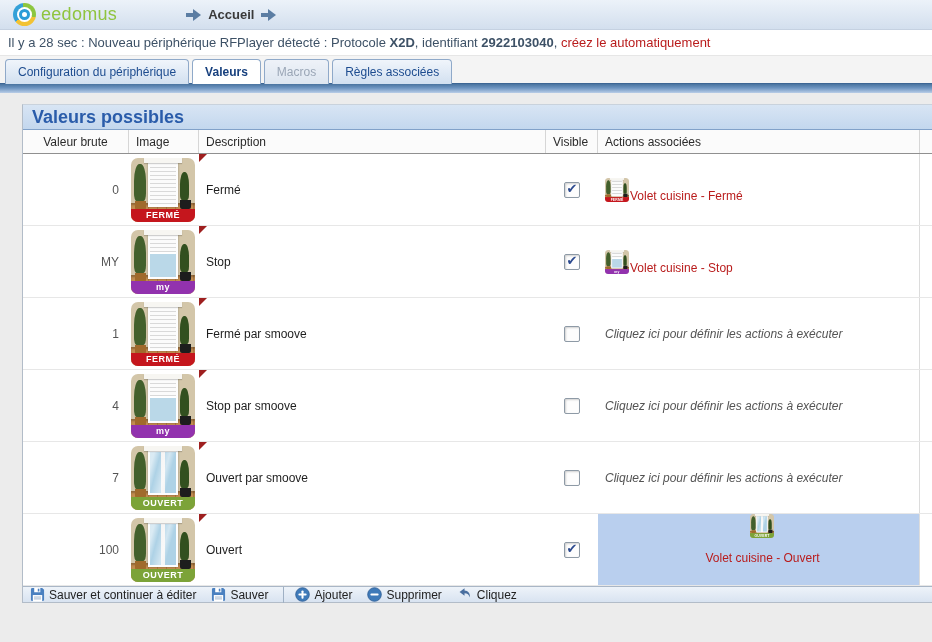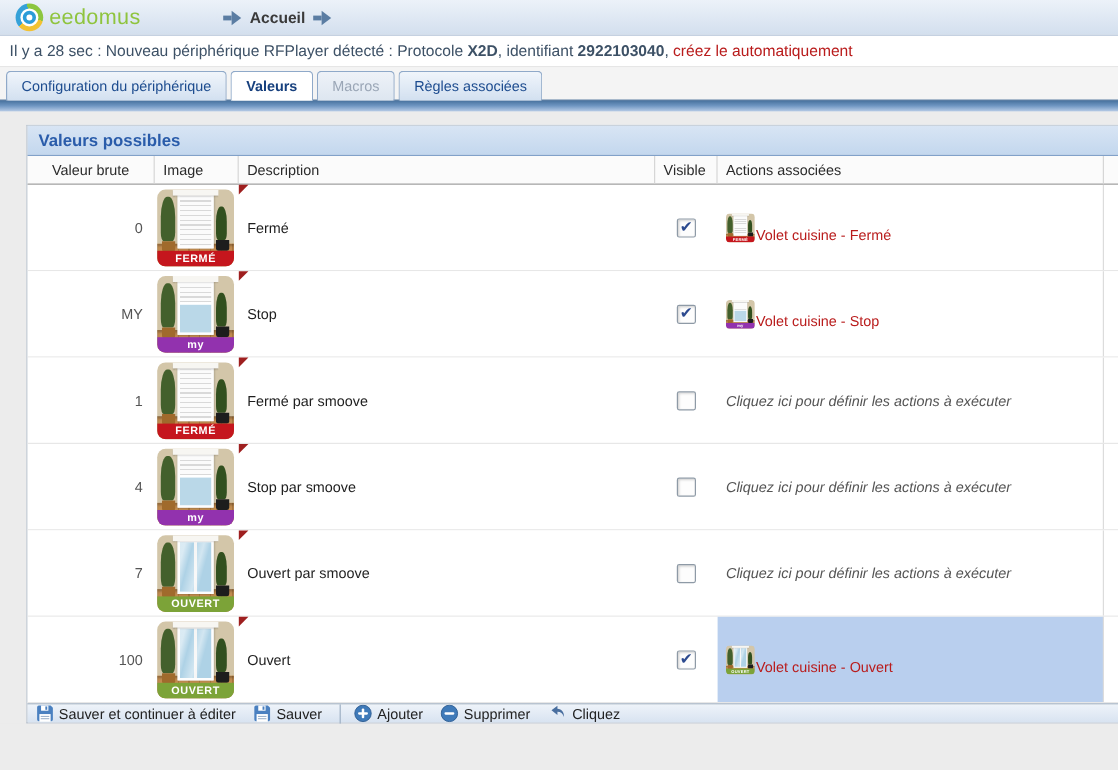--- a/index.html
+++ b/index.html
@@ -39,21 +39,21 @@
          border-radius:4px 4px 0 0; background:linear-gradient(#f0f5fb,#d2e0f0); color:#1d4c8f; cursor:pointer; }
   .tab.active { background:#fff; font-weight:bold; color:#17407e; }
   .tab.disabled { color:#9aa6b6; background:linear-gradient(#eef2f8,#dde6f0); cursor:default; }
   .bluestrip { height:10px; border-top:1px solid #3d6694;
                background:linear-gradient(#49739f 0%,#6e95c1 45%,#b9cde7 100%); }
   .gapstrip { height:11px; background:#ececec; }
 
   
   .panel { margin-left:22px; width:910px; background:#fff;
            border-left:1px solid #b2bcc8; border-top:1px solid #c9d2dc; border-bottom:1px solid #b2bcc8; }
-  .panel-title { height:25px; line-height:24px; padding-left:9px; font-weight:bold; font-size:14px; color:#2a5caa;
+  .panel-title { height:25px; line-height:24px; padding-left:9px; font-weight:bold; font-size:18px; color:#2a5caa;
                  background:linear-gradient(#d8e5f4,#c3d7ee); border-bottom:1px solid #81a1c9; }
   .cbrow { height:25px; background:#d9e6f5; display:flex; align-items:center; padding-left:7px;
            border-bottom:1px solid #c2d4ea; color:#1f1f1f; }
   .cbrow .label { margin-left:7px; }
 
   
   .theader { height:24px; display:flex; background:#fbfbfb; border-bottom:1px solid #909090;
              color:#2b2b2b; align-items:stretch; }
   .hcell { display:flex; align-items:center; border-right:1px solid #d6d6d6; padding-left:7px; }
   .h-value { width:106px; justify-content:center; padding-left:0; }
@@ -67,21 +67,21 @@
   .cell { position:relative; }
   .c-value { width:106px; display:flex; align-items:center; justify-content:flex-end;
              padding-right:10px; color:#555; cursor:pointer; }
   .c-image { width:70px; display:flex; align-items:center; cursor:pointer; }
   .c-desc { width:347px; display:flex; align-items:center; padding-left:7px; color:#1e1e1e; cursor:pointer; }
   .corner { position:absolute; top:0; left:0; width:0; height:0;
             border-top:8px solid #9e1f1f; border-right:8px solid transparent; }
   .c-visible { width:52px; display:flex; align-items:center; justify-content:center; }
   .c-actions { width:322px; display:flex; align-items:center; padding-left:7px;
                border-right:1px solid #dcdcdc; cursor:pointer; }
-  .c-actions.highlight { background:#b9cfee; }
+  .c-actions.highlight { background:#b9cfee;flex-direction:column; }
   .c-extra { flex:1; }
   .alabel { color:#b91c1c; margin-left:1px;margin-top:13px; }
   .aplaceholder { font-style:italic; color:#545454; }
 
   
   .checkbox { width:16px; height:16px; background:#fdfdfd; border:1px solid #8e9aa6; border-radius:2px;
               box-shadow:inset 1px 1px 2px rgba(0,0,0,.18); display:inline-flex; align-items:center;
               justify-content:center; font-size:13px; color:#2c4a8f; cursor:pointer; }
   .checkbox.checked::after { content:"✔"; margin-top:-2px; }
   .checkbox.dark { width:14px; height:14px; font-size:11px; color:#3a3a3a; }

